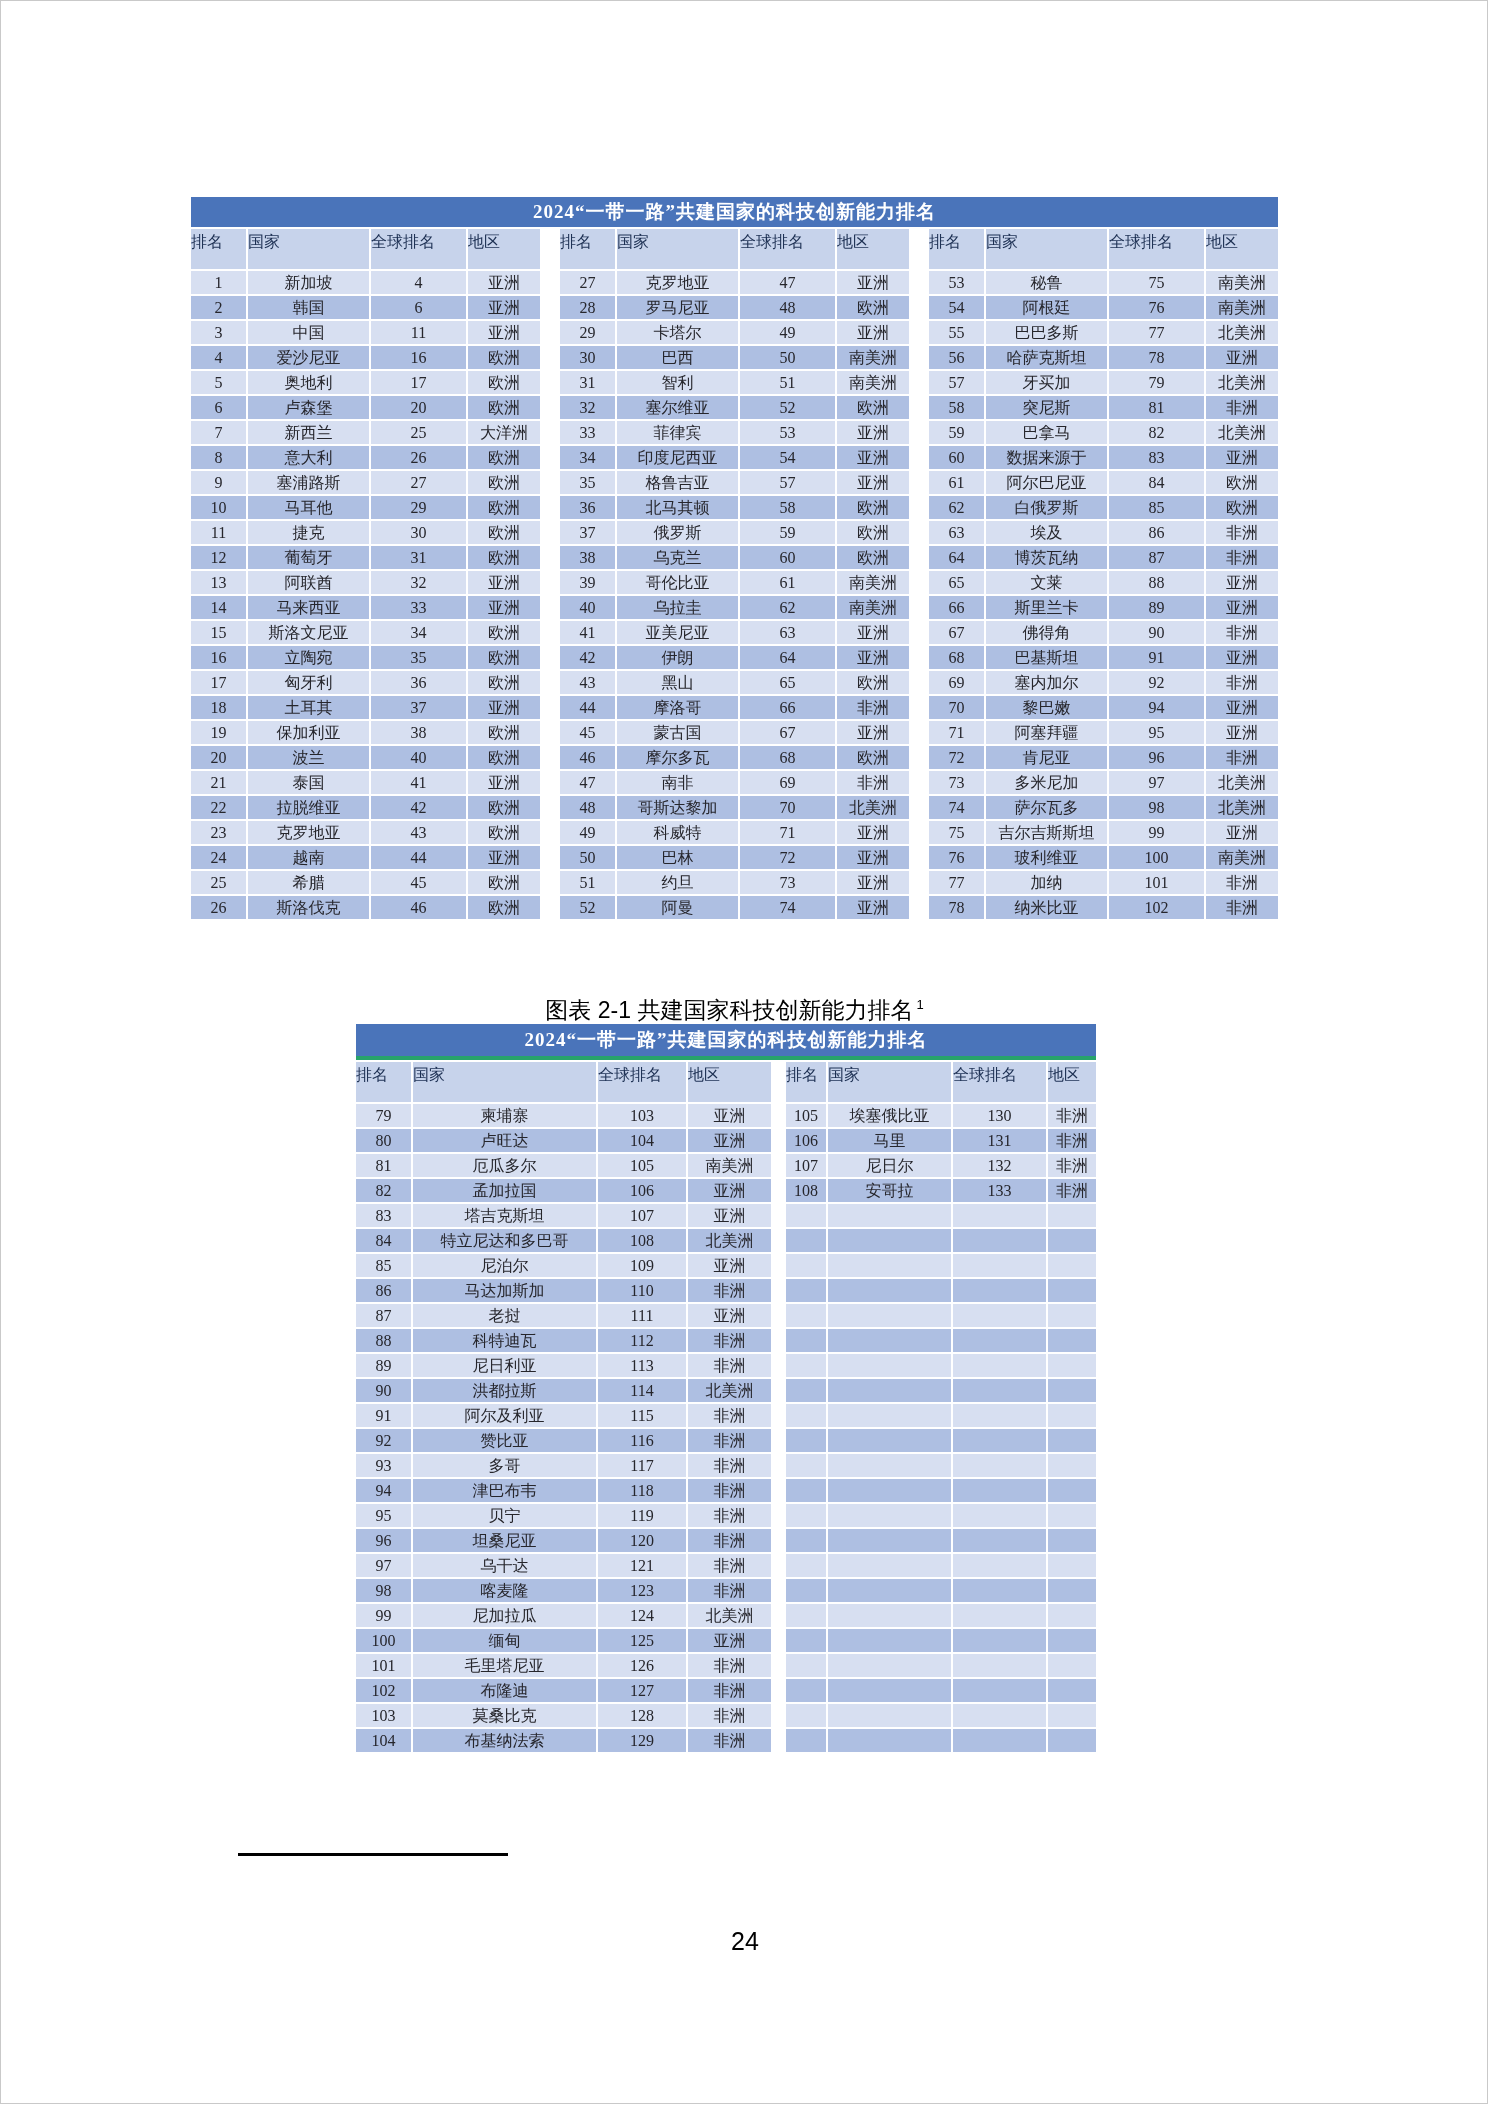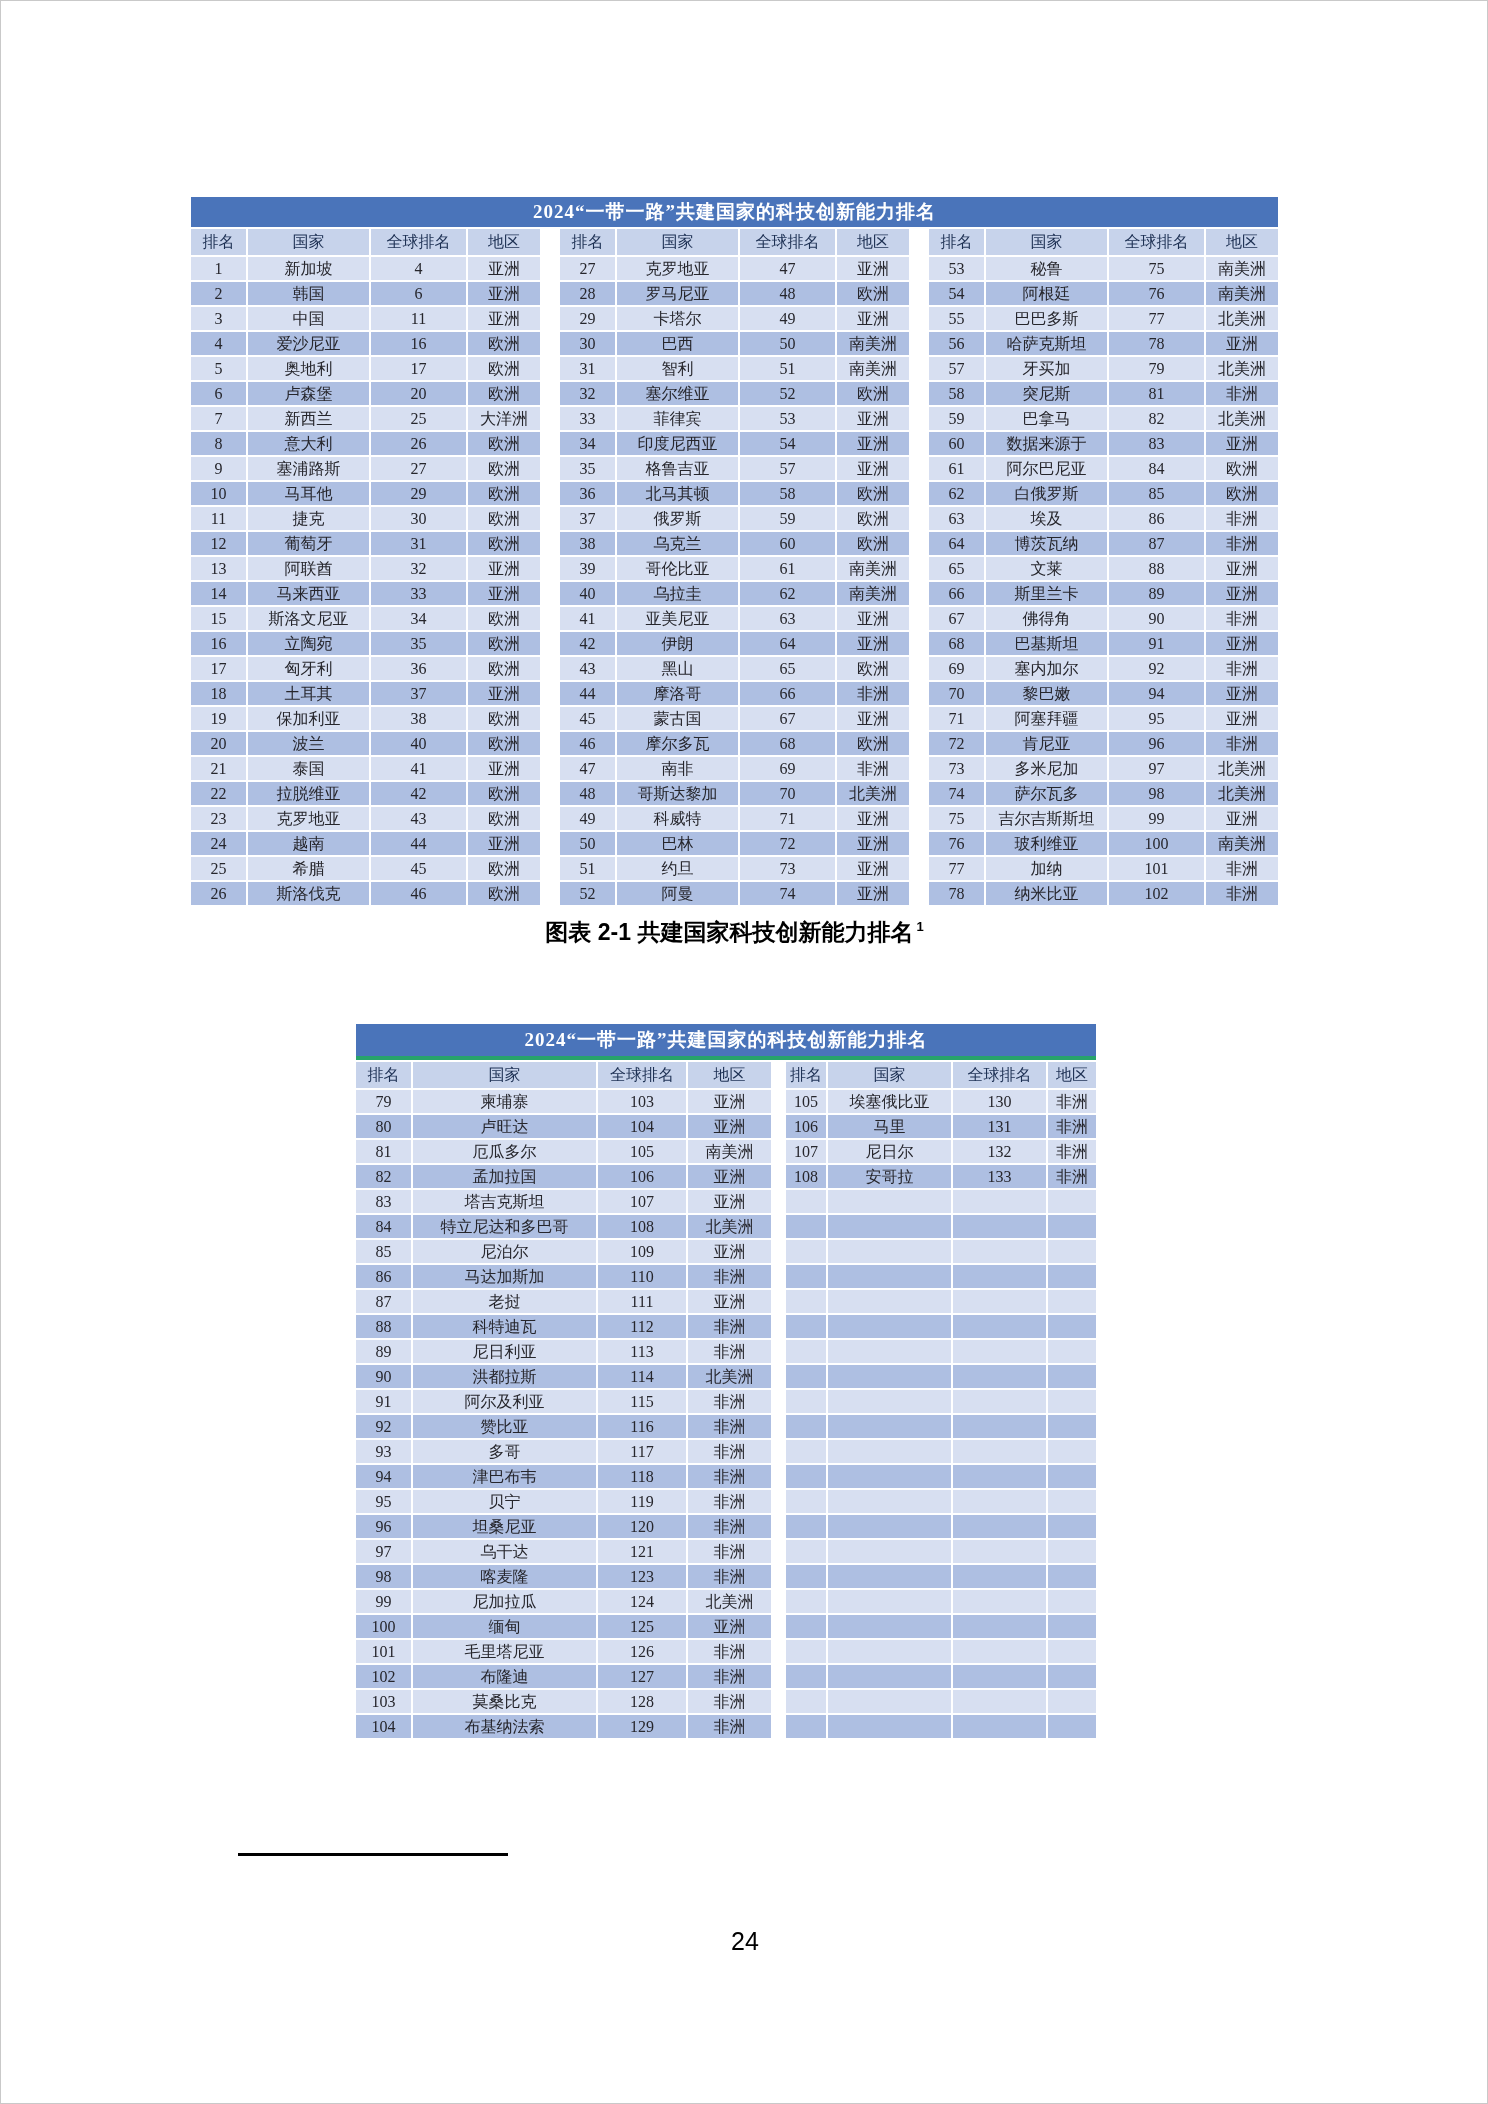--- a/index.html
+++ b/index.html
@@ -25,36 +25,36 @@
   .groups{display:flex;margin-top:2px;}
   .t1 .groups{column-gap:20px;}
   .t2 .groups{column-gap:15px;}
 
   .grid{display:grid;gap:2px;align-content:start;}
   .g-t1{grid-template-columns:55px 121px 95px 72px;}
   .g-t2l{grid-template-columns:55px 183px 88px 83px;}
   .g-t2r{grid-template-columns:40px 123px 93px 48px;}
 
   .th{
-    background:#c7d3eb;color:#1c2f52;height:26px;line-height:26px;
-    text-align:center;font-size:16px;
+    background:#c7d3eb;color:#1c2f52;height:40px;line-height:26px;
+    text-align:left;font-size:16px;
   }
   .td{
     height:23px;line-height:23px;text-align:center;
     font-size:16px;color:#26262c;white-space:nowrap;overflow:hidden;
   }
   .td.light{background:#d7dff1;}
   .td.dark{background:#aebfe2;}
 
   
   .caption{
     position:absolute;text-align:center;color:#000;
     font-family:"Liberation Sans","DejaVu Sans",sans-serif;font-size:23px;
   }
-  .cap1{left:190px;top:906px;width:1087px;height:40px;line-height:40px;font-weight:bold;}
+  .cap1{left:190px;top:984px;width:1087px;height:40px;line-height:40px;}
   .cap2{left:355px;top:1768px;width:740px;height:40px;line-height:40px;}
   .caption sup{font-size:13px;vertical-align:super;margin-left:3px;}
 
   .fn-rule{position:absolute;left:237px;top:1852px;width:270px;height:3px;background:#000;}
   .footnote{
     position:absolute;left:172px;top:1870px;width:1140px;
     font-family:"Liberation Sans","DejaVu Sans",sans-serif;
     font-size:23px;color:#000;
   }
   .pagenum{

